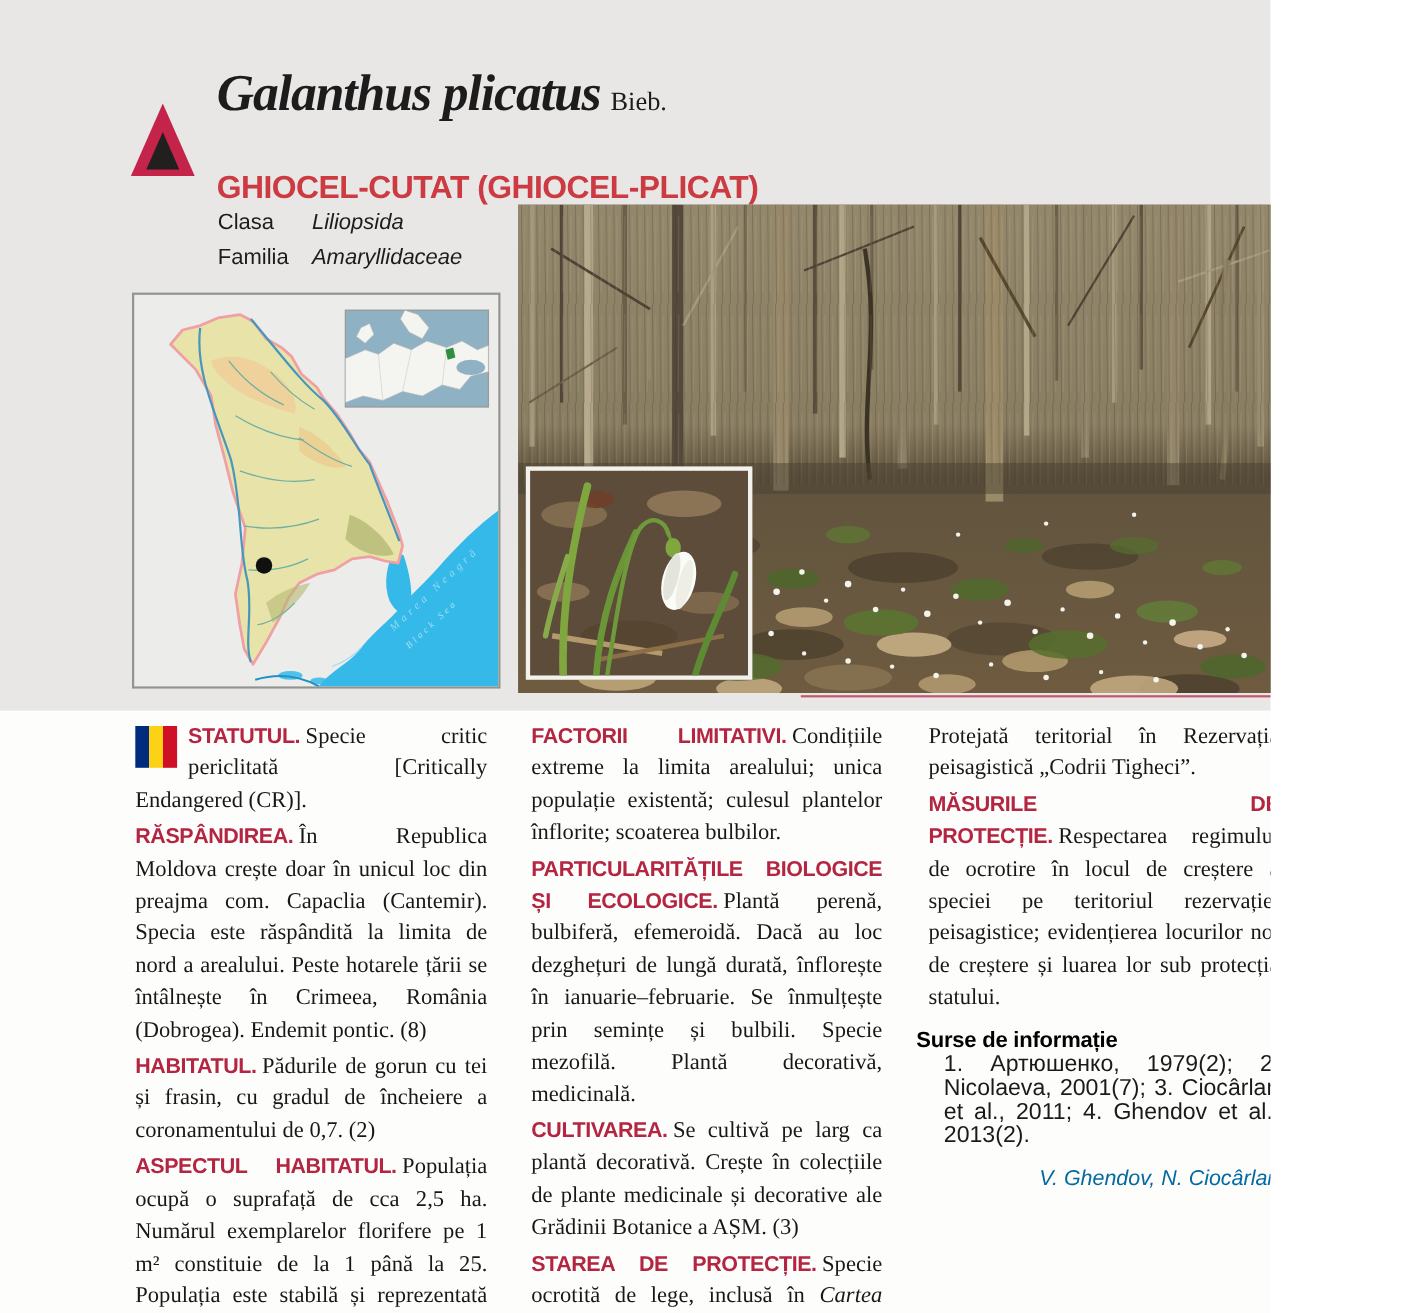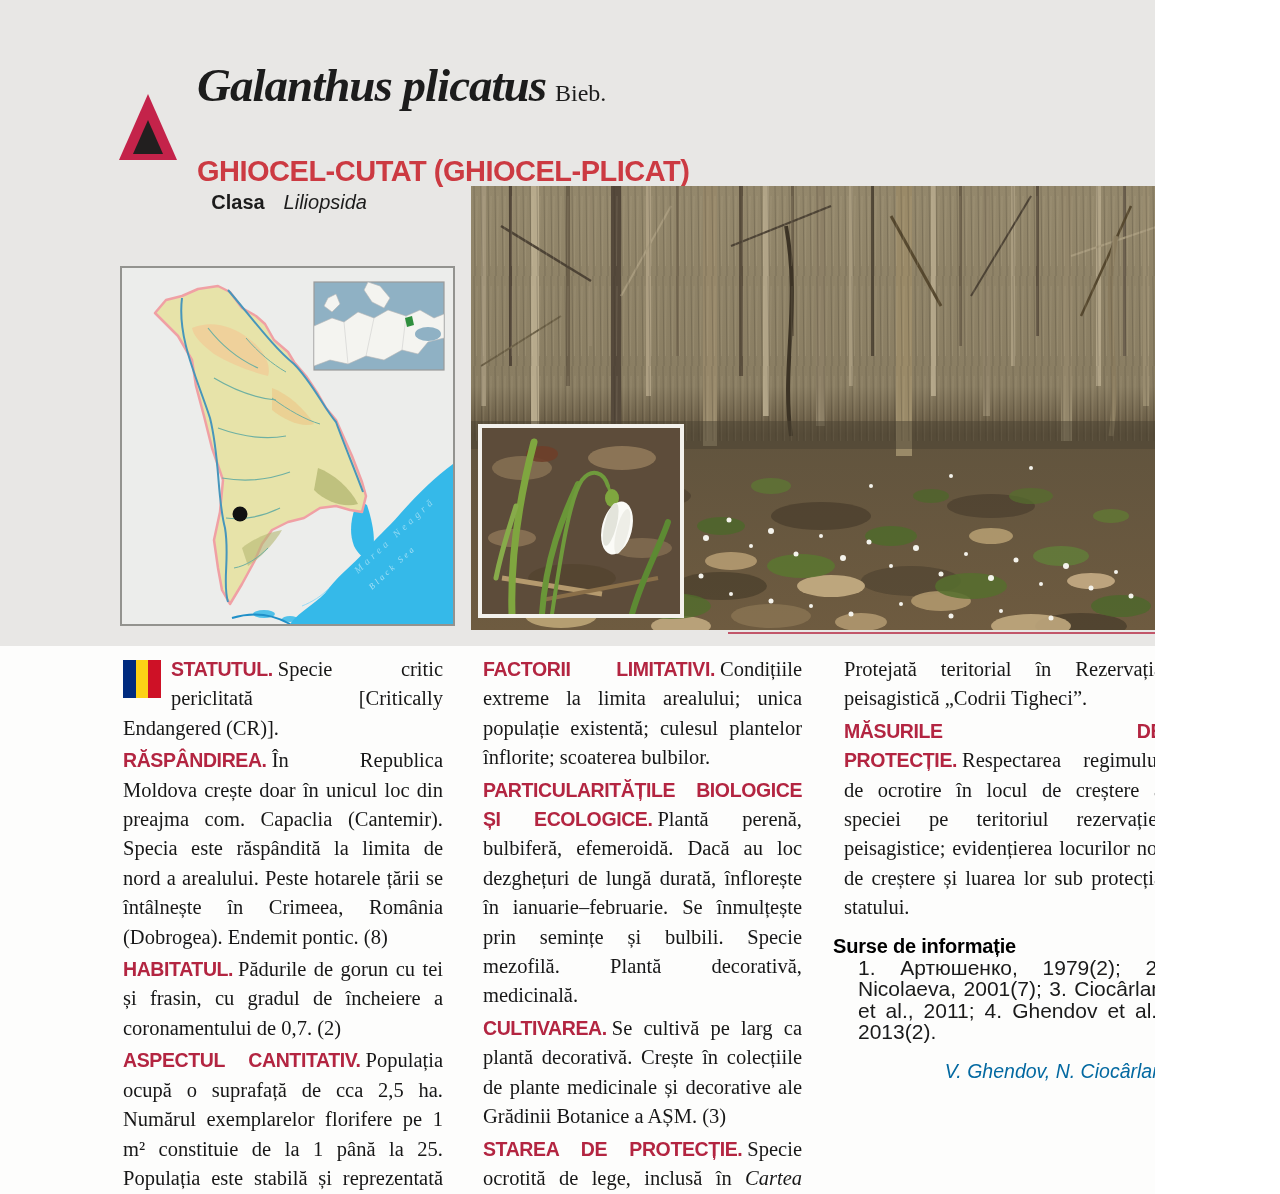--- a/index.html
+++ b/index.html
@@ -10,21 +10,21 @@
   
   .tri{position:absolute;left:117px;top:92px;width:62px;height:72px;}
   .species{position:absolute;left:197px;top:58px;font-size:47px;font-style:italic;font-weight:700;
            color:#1c1c1c;letter-spacing:-1px;white-space:nowrap;}
   .species .auth{font-size:24px;font-style:normal;font-weight:400;letter-spacing:0;margin-left:9px;}
   .common{position:absolute;left:197px;top:131px;font-family:"Liberation Sans",sans-serif;
           font-weight:700;font-size:29px;color:#cc3a42;letter-spacing:-0.5px;white-space:nowrap;margin-top:24px;}
   .taxo{position:absolute;left:198px;top:186px;font-family:"Liberation Sans",sans-serif;
         font-size:20px;color:#1c1c1c;}
   .taxo .row{line-height:32px;}
-  .taxo .lab{display:inline-block;width:80px;font-weight:700;text-align:center;}
+  .taxo .lab{display:inline-block;width:80px;font-weight:400;}
   .taxo .val{font-style:italic;font-weight:400;}
 
   
   .mapbox{position:absolute;left:120px;top:266px;width:335px;height:360px;box-sizing:border-box;
           border:2px solid #93938f;background:#ecedeb;}
 
   
   .photo{position:absolute;left:471px;top:186px;width:688px;height:444px;background:#7c7057;overflow:hidden;}
   .photo-underline{position:absolute;left:728px;top:632px;width:436px;height:0;border-top:2px solid #c2566a;}
   .inset{position:absolute;left:478px;top:424px;width:206px;height:194px;box-sizing:border-box;
@@ -74,20 +74,24 @@
     <polygon points="31,28 46,62 16,62" fill="#221f1f"></polygon>
   </svg>
 
   <div class="species"><span>Galanthus plicatus</span><span class="auth">Bieb.</span></div>
   <div class="common">GHIOCEL-CUTAT (GHIOCEL-PLICAT)</div>
 
   <div class="taxo">
     <div class="row">
       <span class="lab">Clasa</span>
       <span class="val">Liliopsida</span>
+    </div>
+    <div class="row">
+      <span class="lab">Familia</span>
+      <span class="val">Amaryllidaceae</span>
     </div>
   </div>
 
   <div class="mapbox">
     <svg width="331" height="356" viewBox="0 0 331 356">
 
       <path d="M331,196 L331,356 L168,356 C178,342 198,334 207,320 C220,304 230,298 242,284 C254,270 264,262 278,246 C294,228 312,210 331,196 Z" fill="#35b9e9"></path>
       <path d="M236,232 C230,246 226,262 232,278 C238,290 247,294 251,283 C254,268 249,249 245,237 Z" fill="#35b9e9"></path>
       <ellipse cx="142" cy="346" rx="11" ry="4" fill="#35b9e9" opacity="0.85"></ellipse>
       <ellipse cx="168" cy="351" rx="8" ry="3" fill="#35b9e9" opacity="0.85"></ellipse>
@@ -334,21 +338,21 @@
       <span class="flag"></span>
       <span class="hd">STATUTUL.</span><span>Specie critic periclitată [Critically Endangered (CR)].</span>
     </p>
     <p class="para">
       <span class="hd">RĂSPÂNDIREA.</span><span>În Republica Moldova crește doar în unicul loc din preajma com. Capaclia (Cantemir). Specia este răspândită la limita de nord a arealului. Peste hotarele țării se întâlnește în Crimeea, România (Dobrogea). Endemit pontic. (8)</span>
     </p>
     <p class="para">
       <span class="hd">HABITATUL.</span><span>Pădurile de gorun cu tei și frasin, cu gradul de încheiere a coronamentului de 0,7. (2)</span>
     </p>
     <p class="para">
-      <span class="hd">ASPECTUL CANTITATIV.</span><span>Populația ocupă o suprafață de cca 2,5 ha. Numărul exemplarelor florifere pe 1 m² constituie de la 1 până la 25. Populația este stabilă și reprezentată de indivizi de vârstă diferită. (4)</span>
+      <span class="hd">ASPECTUL HABITATUL.</span><span>Populația ocupă o suprafață de cca 2,5 ha. Numărul exemplarelor florifere pe 1 m² constituie de la 1 până la 25. Populația este stabilă și reprezentată de indivizi de vârstă diferită. (4)</span>
     </p>
   </div>
 
   <div class="col" id="col2">
     <p class="para">
       <span class="hd">FACTORII LIMITATIVI.</span><span>Condițiile extreme la limita arealului; unica populație existentă; culesul plantelor înflorite; scoaterea bulbilor.</span>
     </p>
     <p class="para">
       <span class="hd">PARTICULARITĂȚILE BIOLOGICE ȘI ECOLOGICE.</span><span>Plantă perenă, bulbiferă, efemeroidă. Dacă au loc dezghețuri de lungă durată, înflorește în ianuarie–februarie. Se înmulțește prin semințe și bulbili. Specie mezofilă. Plantă decorativă, medicinală.</span>
     </p>

